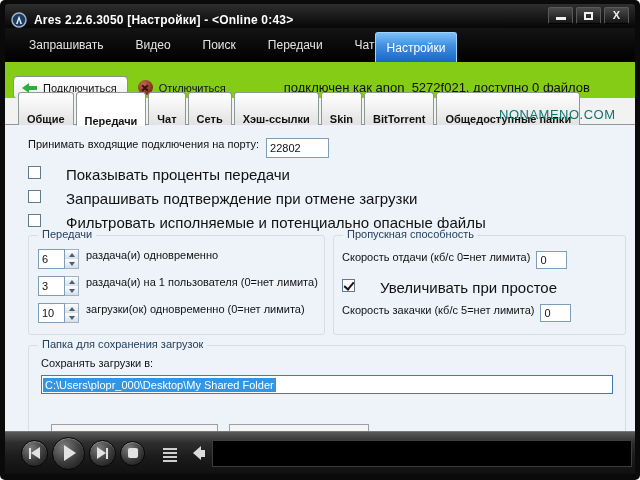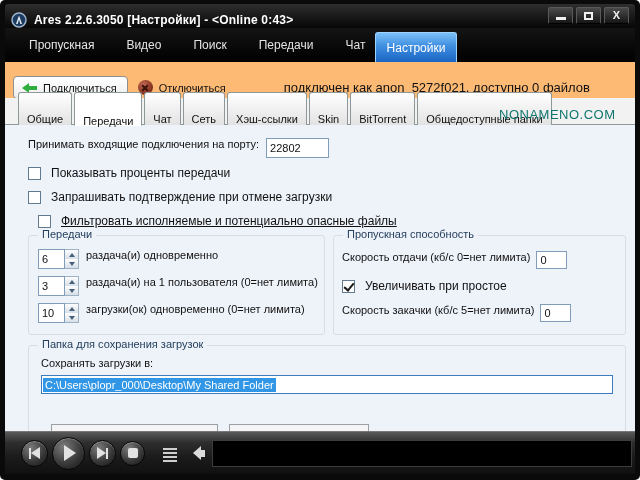--- a/index.html
+++ b/index.html
@@ -20,48 +20,48 @@
 
   
   .menubar{position:absolute;left:5px;right:5px;top:28px;height:34px;background:linear-gradient(#141414,#000);}
   .menu-items{display:flex;align-items:center;height:100%;padding-left:24px;}
   .menu-item{color:#e4e4e4;font-size:12px;padding:6px 0;margin-right:32px;cursor:default;}
   .menu-item.active{position:absolute;left:370px;top:4px;height:30px;width:82px;margin:0;
     background:linear-gradient(#7cc0f8,#3e8ee0 45%,#1a66c4);border:1px solid #9ed2ff;border-bottom:none;
     border-radius:3px 3px 0 0;color:#fff;display:flex;align-items:center;justify-content:center;}
 
   
-  .toolbar{position:absolute;left:5px;right:5px;top:62px;height:52px;background:#fdba74;
+  .toolbar{position:absolute;left:5px;right:5px;top:62px;height:52px;background:#84cc16;
     border-bottom:1px solid #cfcfcf;display:flex;align-items:center;}
   .btn-connect{margin-left:8px;height:23px;display:flex;align-items:center;gap:6px;padding:0 10px 0 8px;
     background:linear-gradient(#ffffff,#ededed);border:1px solid #8f8f8f;border-radius:4px;font-size:11px;color:#111;cursor:default;}
   .arrow-left{display:flex;align-items:center;}
   .arrow-left .head{width:0;height:0;border-top:5px solid transparent;border-bottom:5px solid transparent;border-right:7px solid #2fae3e;}
   .arrow-left .shaft{width:8px;height:4px;background:#2fae3e;}
   .btn-disconnect{margin-left:10px;display:flex;align-items:center;gap:6px;font-size:11px;color:#111;cursor:default;}
   .disc-icon{position:relative;width:15px;height:15px;border-radius:50%;
     background:radial-gradient(circle at 35% 30%,#c06a52,#8a3522 60%,#5f1f12);}
   .disc-icon::before,.disc-icon::after{content:"";position:absolute;left:3.5px;top:6.5px;width:8px;height:2px;background:#3a120a;}
   .disc-icon::before{transform:rotate(45deg);} .disc-icon::after{transform:rotate(-45deg);}
   .status-text{margin-left:58px;font-size:13px;color:#111;}
 
   
   .tabstrip{position:absolute;left:5px;right:5px;top:98px;height:27px;background:#f2f2f2;}
   .tabstrip .rule{position:absolute;left:0;right:0;bottom:0;height:1px;background:#8f9899;}
   .tabs{position:absolute;left:13px;bottom:0;display:flex;align-items:flex-end;}
   .tab{height:21px;line-height:20px;padding:16px 8px;font-size:11px;color:#111;background:linear-gradient(#fff,#e2e2e2);
-    border:1px solid #8f9899;border-bottom:none;border-radius:3px 3px 0 0;margin-right:2px;cursor:default;white-space:nowrap;}
+    border:1px solid #8f9899;border-bottom:none;border-radius:3px 3px 0 0;margin-right:2px;cursor:default;white-space:nowrap;font-weight:bold;}
   .tab.active{height:25px;line-height:24px;background:#fff;position:relative;z-index:2;margin-bottom:-1px;border-bottom:1px solid #fff;}
   .watermark{position:absolute;left:494px;top:9px;font-size:13px;color:#0f766e;letter-spacing:.5px;z-index:3;}
 
   
   .content{position:absolute;left:5px;right:5px;top:125px;height:306px;background:#eef2f9;overflow:hidden;}
   .row{position:absolute;display:flex;align-items:flex-start;font-size:11px;color:#111;}
   .txt-input{height:20px;border:1px solid #7f9db9;background:#fff;font-size:11px;padding:0 3px;color:#111;}
-  .checkbox-row{position:absolute;display:flex;align-items:center;gap:10px;font-size:12px;color:#111;cursor:default;}
+  .checkbox-row{position:absolute;display:flex;align-items:flex-start;gap:25px;font-size:15px;color:#111;cursor:default;}
   .checkbox{position:relative;width:13px;height:13px;background:#fff;border:1px solid #62798f;flex:0 0 auto;}
   .checkbox.checked::after{content:"";position:absolute;left:3px;top:0px;width:4px;height:8px;
     border:solid #1a1a1a;border-width:0 2px 2px 0;transform:rotate(40deg);}
   .groupbox{position:absolute;border:1px solid #d9dde3;border-radius:3px;}
   .groupbox .legend{position:absolute;top:-8px;left:9px;background:#eef2f9;padding:0 4px;font-size:11px;color:#24405e;}
   .spin{width:14px;height:20px;display:flex;flex-direction:column;border:1px solid #9db2c4;border-left:none;background:#fff;}
   .spin span{flex:1;background:linear-gradient(#fdfdfd,#d8dfe8);display:flex;align-items:center;justify-content:center;cursor:default;}
   .spin .up::after{content:"";width:0;height:0;border-left:3px solid transparent;border-right:3px solid transparent;border-bottom:4px solid #44607c;}
   .spin .dn::after{content:"";width:0;height:0;border-left:3px solid transparent;border-right:3px solid transparent;border-top:4px solid #44607c;}
   .num-input{width:27px;height:20px;border:1px solid #7f9db9;background:#fff;font-size:11px;padding:0 3px;color:#111;}
@@ -108,21 +108,21 @@
           <div class="glyph-max"></div>
         </div>
       <div class="win-btn">
           <span class="glyph-close">X</span>
         </div>
     </div>
   </div>
 
   <div class="menubar">
     <div class="menu-items">
-      <span class="menu-item">Пропускная</span>
+      <span class="menu-item">Запрашивать</span>
       <span class="menu-item">Видео</span>
       <span class="menu-item">Поиск</span>
       <span class="menu-item">Передачи</span>
       <span class="menu-item">Чат</span>
       <span class="menu-item active">Настройки</span>
     </div>
   </div>
 
   <div class="toolbar">
     <div class="btn-connect">
@@ -162,21 +162,21 @@
     </div>
 
     <div class="checkbox-row" style="left:23px;top:41px;">
       <span class="checkbox"></span>
       <span>Показывать проценты передачи</span>
     </div>
     <div class="checkbox-row" style="left:23px;top:65px;">
       <span class="checkbox"></span>
       <span>Запрашивать подтверждение при отмене загрузки</span>
     </div>
-    <div class="checkbox-row" style="left:33px;top:89px;text-decoration:underline;">
+    <div class="checkbox-row" style="left:23px;top:89px;">
       <span class="checkbox"></span>
       <span>Фильтровать исполняемые и потенциально опасные файлы</span>
     </div>
 
     <div class="groupbox" style="left:23px;top:110px;width:297px;height:100px;">
       <span class="legend">Передачи</span>
       <div class="row" style="left:9px;top:13px;">
         <input class="num-input" value="6" style="">
         <span class="spin">
             <span class="up"></span>

